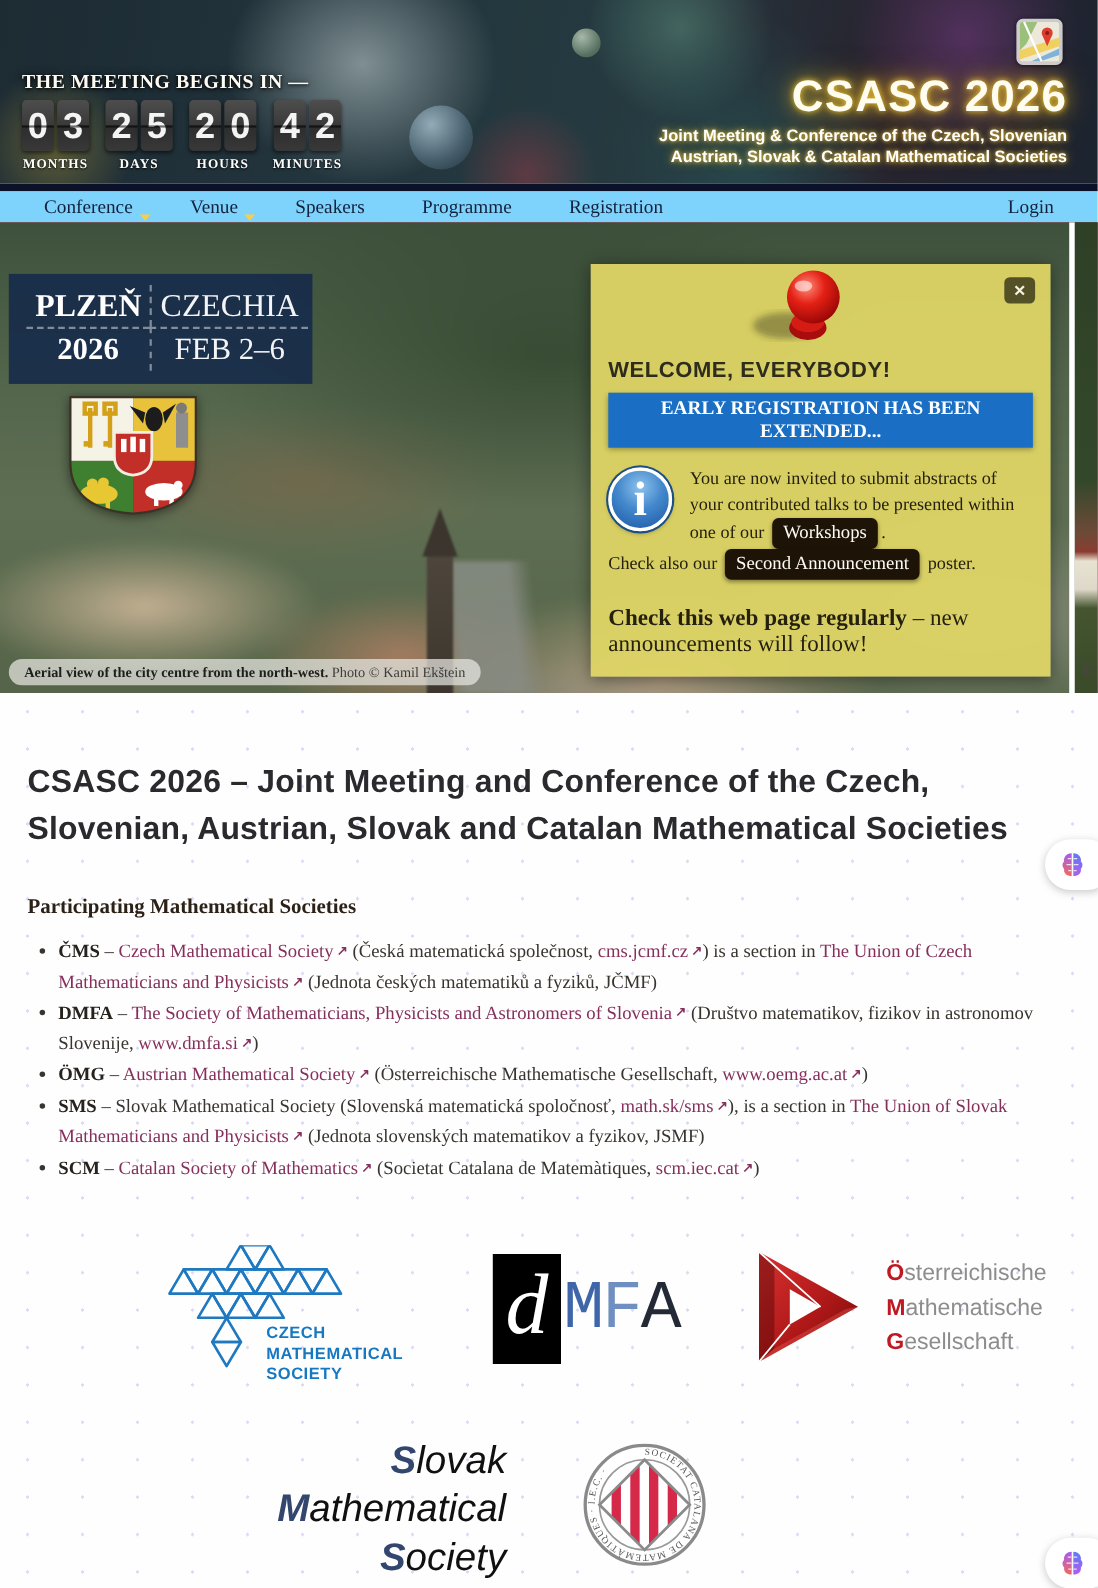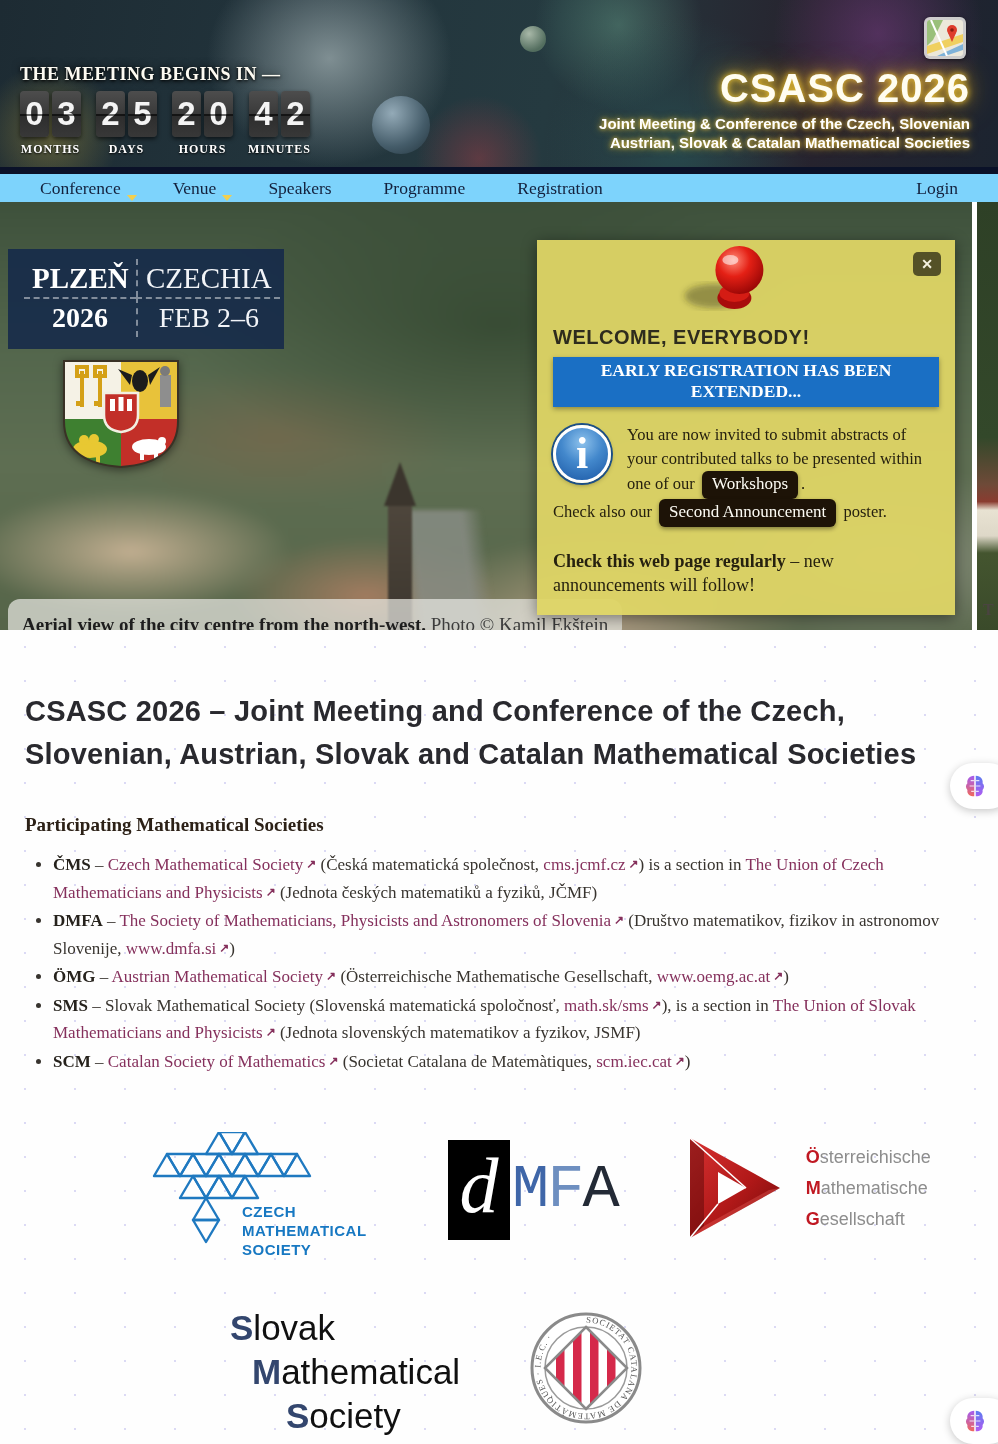--- a/index.html
+++ b/index.html
@@ -110,25 +110,25 @@
     margin-bottom:16px; cursor:pointer; }
   .notice-body { font-size:16.5px; line-height:24px; color:#26210f; }
   .info-badge { float:left; width:58px; height:58px; border-radius:50%; margin:2px 16px 6px 0;
     background:radial-gradient(circle at 50% 28%, #8ec2ec 0%, #4388cc 45%, #1a57a4 100%);
     border:3px solid #fff; box-shadow:0 0 0 2px #1c4f86, 0 2px 5px rgba(0,0,0,.35);
     color:#fff; font-weight:bold; font-size:44px; font-family:"Liberation Serif",serif;
     display:flex; align-items:center; justify-content:center; }
   .pill-btn { display:inline-block; background:#1d1307; color:#fdfcf5; border-radius:6px;
     padding:1px 10px 3px; font-size:17px; cursor:pointer; box-shadow:0 2px 4px rgba(0,0,0,.4);
     margin:0 3px; }
-  .notice-regular { margin-top:22px; font-size:18px; line-height:24px; color:#26210f; clear:none; }
+  .notice-regular { margin-top:22px; font-size:21px; line-height:24px; color:#26210f; clear:none; }
 
   .hero-caption { position:absolute; left:8px; top:397px; z-index:4;
-    background:rgba(232,232,226,.72); border-radius:12px; padding:15px 14px 4px;
-    font-size:19px; color:#3c3c3c; }
+    background:rgba(232,232,226,.72); border-radius:12px; padding:4px 14px 4px;
+    font-size:13px; color:#3c3c3c; }
   .hero-caption b { color:#1e1e1e; }
 
   .carousel-sliver { position:absolute; right:0; top:0; bottom:0; width:26px; z-index:6;
     border-left:5px solid #fff; cursor:pointer;
     background:linear-gradient(180deg, #2e4026 0%, #33482a 55%, #6e4a38 66%, #8a3c30 70%,
       #e8e2d2 72%, #ded8c8 78%, #44552f 82%, #3a4a2a 100%); }
   .carousel-sliver .t-letter { position:absolute; left:6px; top:399px; font-size:16px;
     color:#4a4440; font-weight:bold; }
 
   
@@ -151,26 +151,26 @@
   .cms-text { position:absolute; left:94px; top:70px; font-family:"Liberation Sans",sans-serif;
     font-weight:bold; font-size:15px; line-height:19px; color:#1778c2; letter-spacing:.5px; }
   .logo-dmfa { display:flex; align-items:flex-start; margin-left:62px; margin-top:8px; cursor:pointer; }
   .dmfa-black { width:62px; height:100px; background:#000; color:#fff; display:flex;
     align-items:center; justify-content:center; font-style:italic; font-size:78px;
     font-family:"Liberation Serif",serif; padding-bottom:8px; }
   .dmfa-rest { font-family:Liberation Mono, monospace; font-size:62px; line-height:100px;
     letter-spacing:-2px; margin-left:2px; }
   .dmfa-rest .m { color:#3f66a8; } .dmfa-rest .f { color:#6e8fc0; } .dmfa-rest .a { color:#232a36; }
   .logo-omg { display:flex; align-items:center; margin-left:66px; cursor:pointer; }
-  .omg-text { margin-left:22px; font-family:"Liberation Sans",sans-serif; font-size:18px;
+  .omg-text { margin-left:22px; font-family:"Liberation Sans",sans-serif; font-size:21px;
     line-height:31px; color:#8d8d8d; font-weight:normal; }
   .omg-text .ini { color:#c01822; font-weight:bold; }
   .logo-row2 { display:flex; align-items:flex-start; margin-top:44px; padding-left:205px; }
-  .logo-sms { font-family:"Liberation Sans",sans-serif; font-size:35px;
-    line-height:44px; color:#101010; cursor:pointer; }
+  .logo-sms { font-family:"Liberation Sans",sans-serif; font-style:italic; font-size:35px;
+    line-height:44px; color:#101010; cursor:pointer;text-align:right; }
   .logo-sms .line2 { margin-left:22px; } .logo-sms .line3 { margin-left:56px; }
   .logo-sms .ini { color:#33466e; font-weight:bold; }
   .logo-scm { display:flex; align-items:center; margin-left:70px; margin-top:6px; cursor:pointer; }
   .scm-text { margin-left:26px; font-family:"Liberation Serif",serif; font-size:24px;
     line-height:31px; color:#2b2b2b; }
   .scm-text .ini { color:#e0314b; }
 
   
   .brain-pill { position:absolute; right:-14px; width:62px; height:46px; background:#fff;
     border-radius:23px; box-shadow:0 2px 8px rgba(0,0,0,.22); display:flex; align-items:center;

